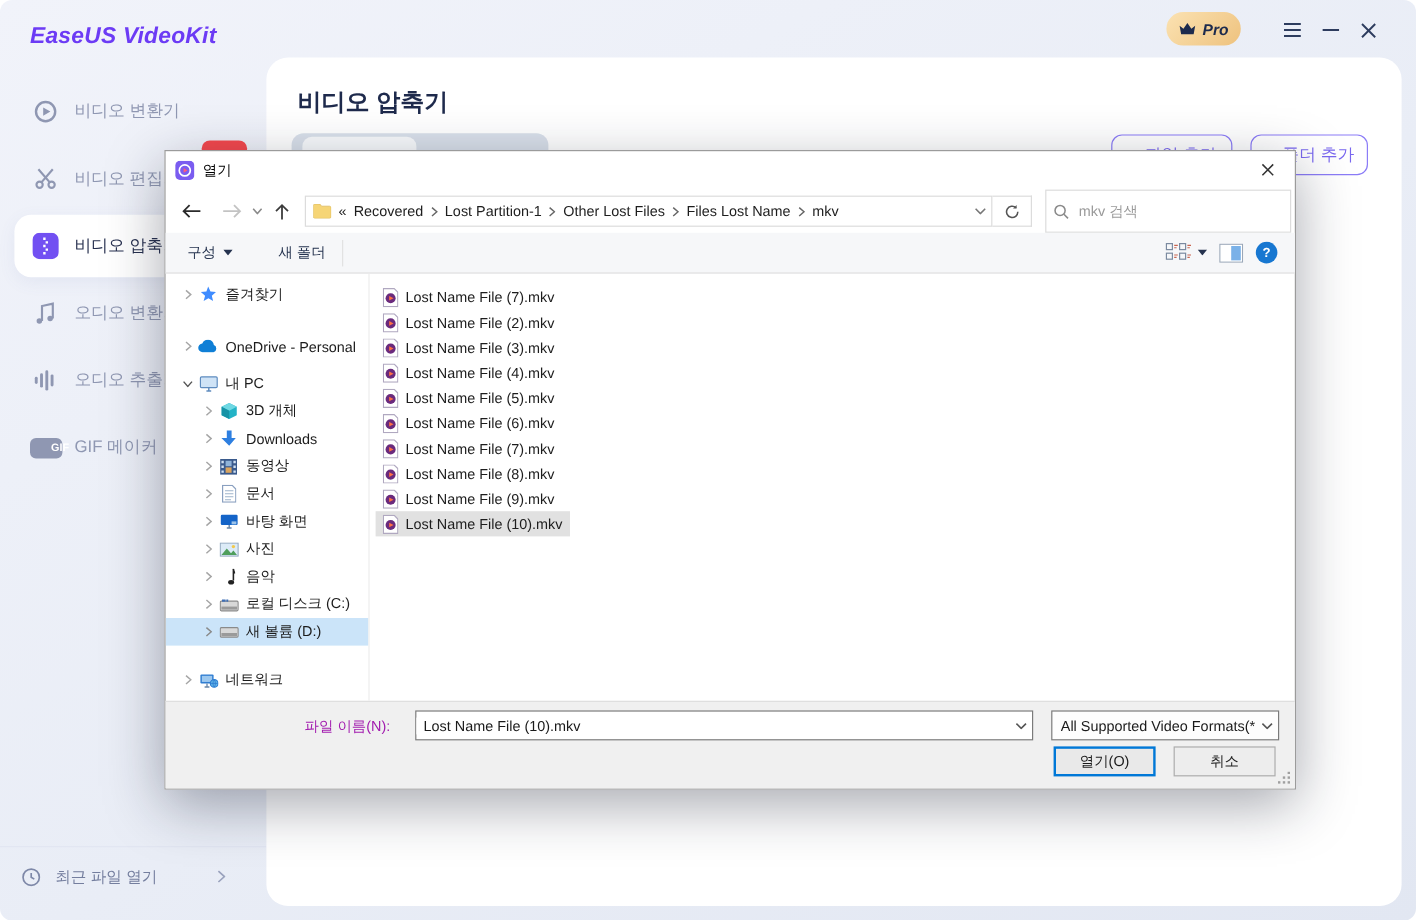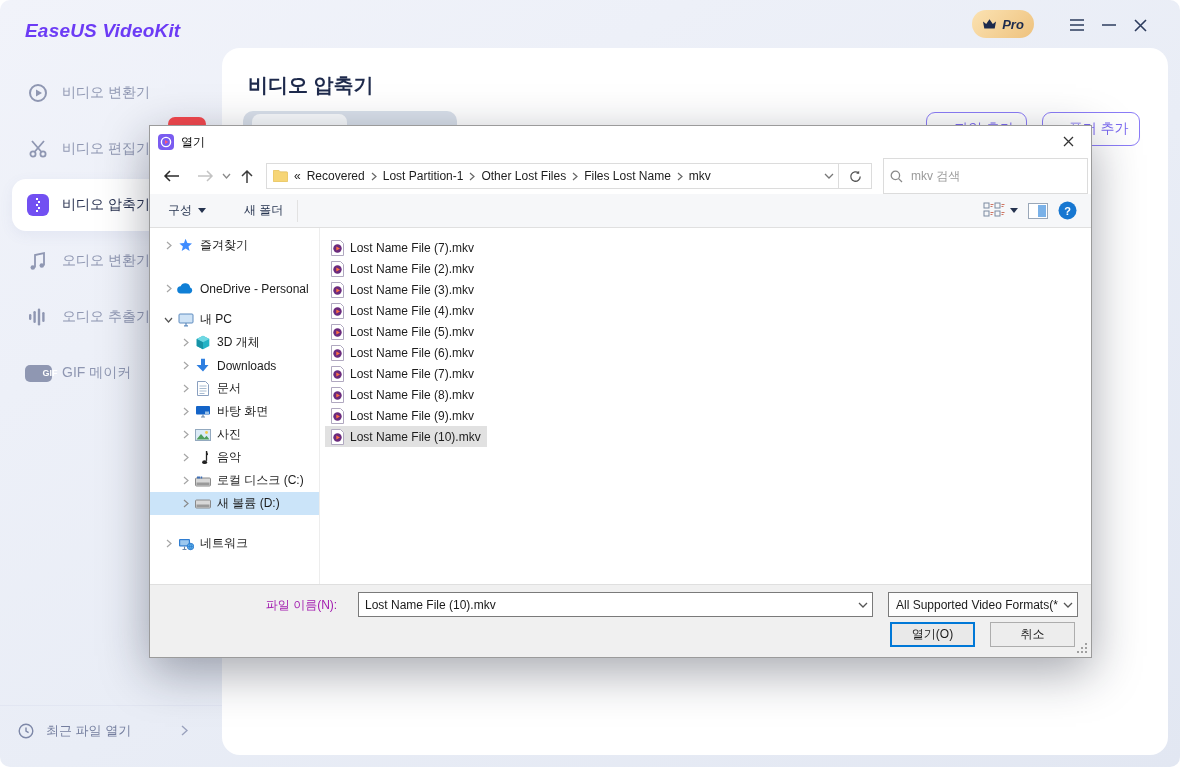--- a/index.html
+++ b/index.html
@@ -40,21 +40,21 @@
   .tabs-frag { position:absolute; left:21px; top:63px; width:214px; height:24px; border-radius:10px 10px 0 0;
                background:#d9e0ea; }
   .tabs-frag .seg { position:absolute; left:9px; top:3px; width:95px; height:21px;
                     border-radius:8px 8px 0 0; background:#f8fafc; }
   .add-btn { position:absolute; top:64px; height:34px; border:1px solid #8b7cf7; border-radius:9px;
              color:#7a68f0; font-size:14px; display:flex; align-items:center; justify-content:center;
              gap:7px; background:#fff; cursor:pointer; }
   .add-file { left:704px; width:101px; } .add-folder { left:820px; width:98px; }
 
   
-  .dialog { position:absolute; left:149px; top:125px; width:943px; height:533px; background:#ffffff;
+  .dialog { position:absolute; left:137px; top:125px; width:943px; height:533px; background:#ffffff;
             border:1px solid #9b9b9b; box-shadow:0 14px 45px rgba(20,25,45,.38); z-index:10;
             font-size:12px; color:#1d1d1d; }
   .dlg-titlebar { position:absolute; top:0; left:0; right:0; height:32px; display:flex;
                   align-items:center; padding-left:8px; gap:7px; }
   .dlg-title { font-size:12px; color:#000; }
   .dlg-close { position:absolute; right:0; top:0; width:45px; height:30px; display:flex;
                align-items:center; justify-content:center; color:#333; cursor:pointer; }
   .dlg-nav { position:absolute; top:32px; left:0; right:0; height:36px; display:flex; align-items:center; }
   .nav-btn { width:26px; height:26px; display:flex; align-items:center; justify-content:center; cursor:pointer; }
   .crumb-box { margin-left:6px; width:573px; height:26px; border:1px solid #dcdcdc; display:flex;
@@ -432,20 +432,36 @@
               </svg>
             </span>
           <span class="t-ic">
               <svg width="14" height="15" viewBox="0 0 14 15">
                 <path d="M5 0.8h4V7h3.5L7 13.5.5 7H5Z" fill="#2e7fe0"></path>
               </svg>
             </span>
           <span class="lbl">Downloads</span>
         </div>
 
+        <div class="tree-row lvl1">
+          <span class="exp">
+              <svg width="6" height="9" viewBox="0 0 6 9">
+                <path d="M1 1l4 3.5L1 8" fill="none" stroke="#a6a6a6" stroke-width="1.2"></path>
+              </svg>
+            </span>
+          <span class="t-ic">
+              <svg width="15" height="14" viewBox="0 0 15 14">
+                <rect x="0.5" y="0.5" width="14" height="13" fill="#3a5a8c"></rect>
+                <path d="M1.5 2h2v2h-2zM1.5 6h2v2h-2zM1.5 10h2v2h-2zM11.5 2h2v2h-2zM11.5 6h2v2h-2zM11.5 10h2v2h-2z" fill="#cfe0f2"></path>
+                <rect x="5" y="2" width="5" height="4.5" fill="#8fb3d9"></rect>
+                <rect x="5" y="7.5" width="5" height="4.5" fill="#d9a45f"></rect>
+              </svg>
+            </span>
+          <span class="lbl">동영상</span>
+        </div>
 
         <div class="tree-row lvl1">
           <span class="exp">
               <svg width="6" height="9" viewBox="0 0 6 9">
                 <path d="M1 1l4 3.5L1 8" fill="none" stroke="#a6a6a6" stroke-width="1.2"></path>
               </svg>
             </span>
           <span class="t-ic">
               <svg width="12" height="15" viewBox="0 0 12 15">
                 <path d="M0.5 0.5h8l3 3v11h-11Z" fill="#fff" stroke="#8aa0c0"></path>

